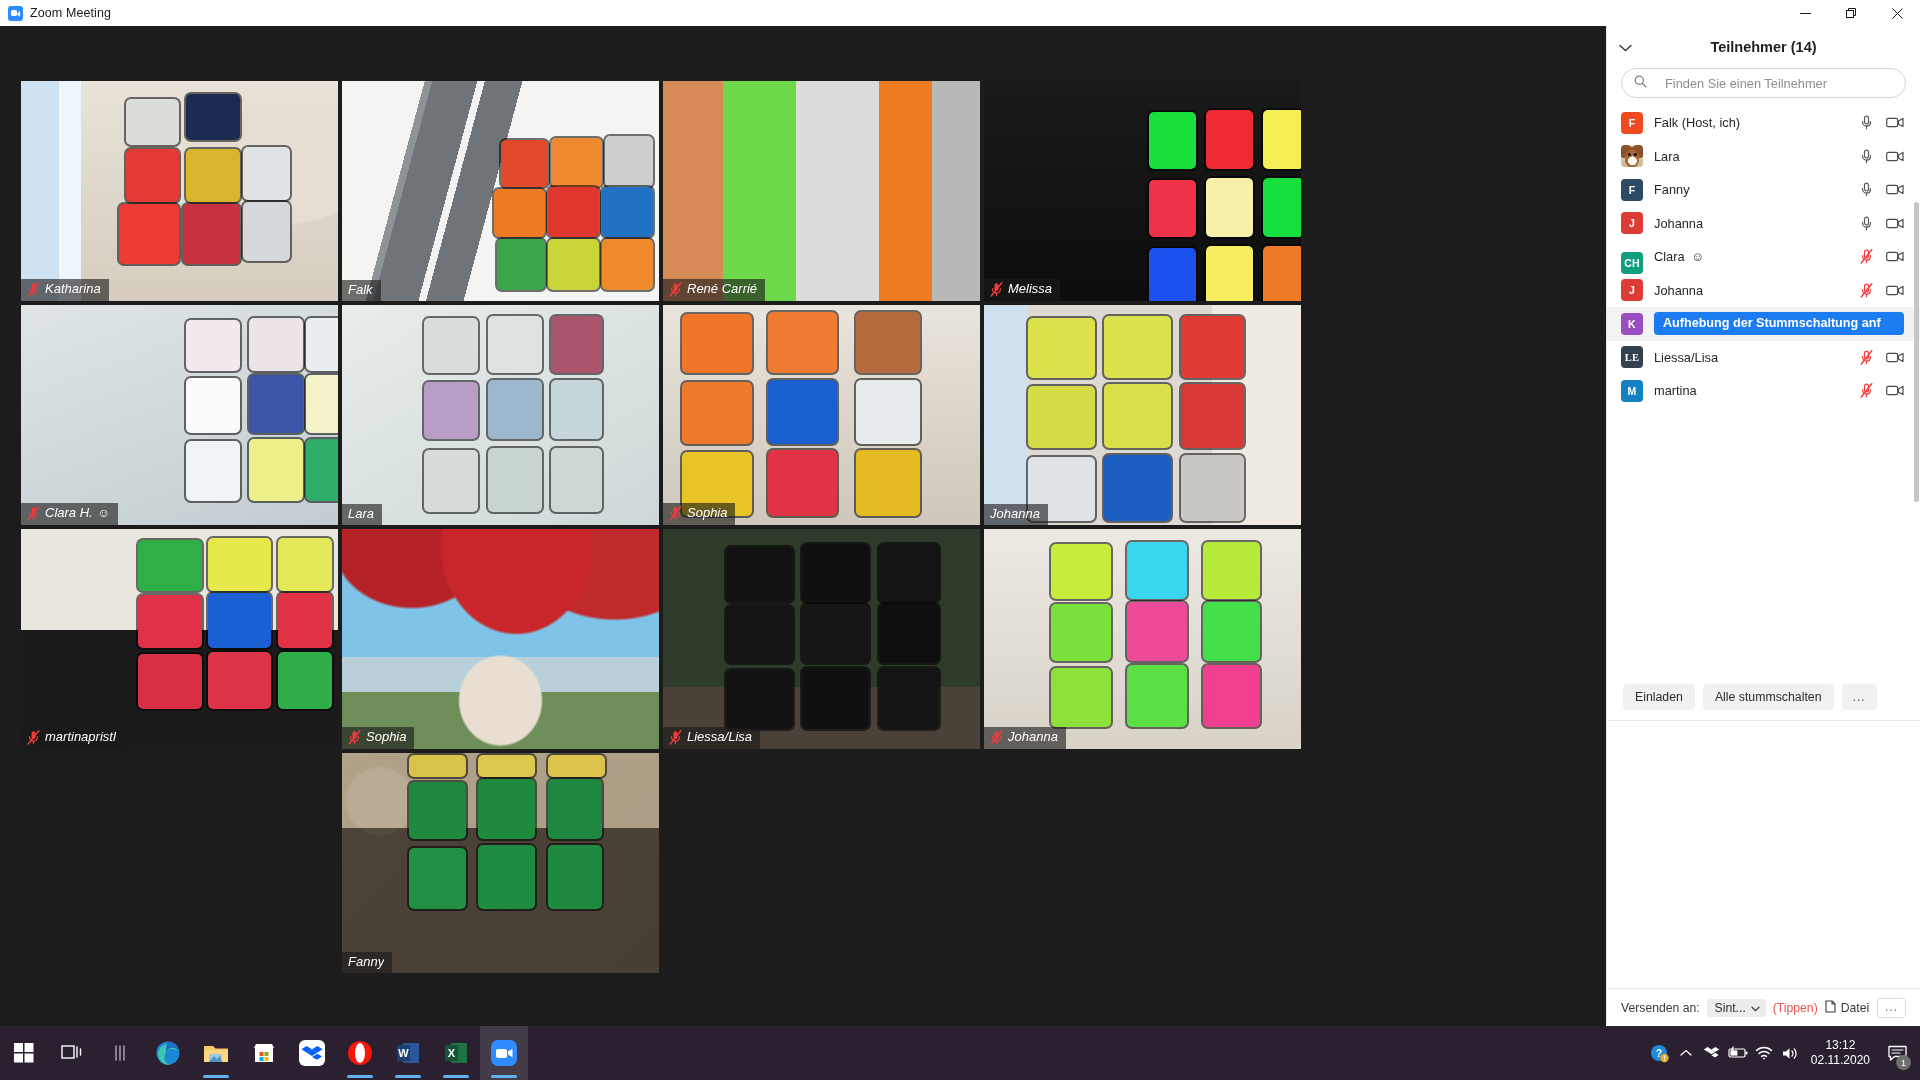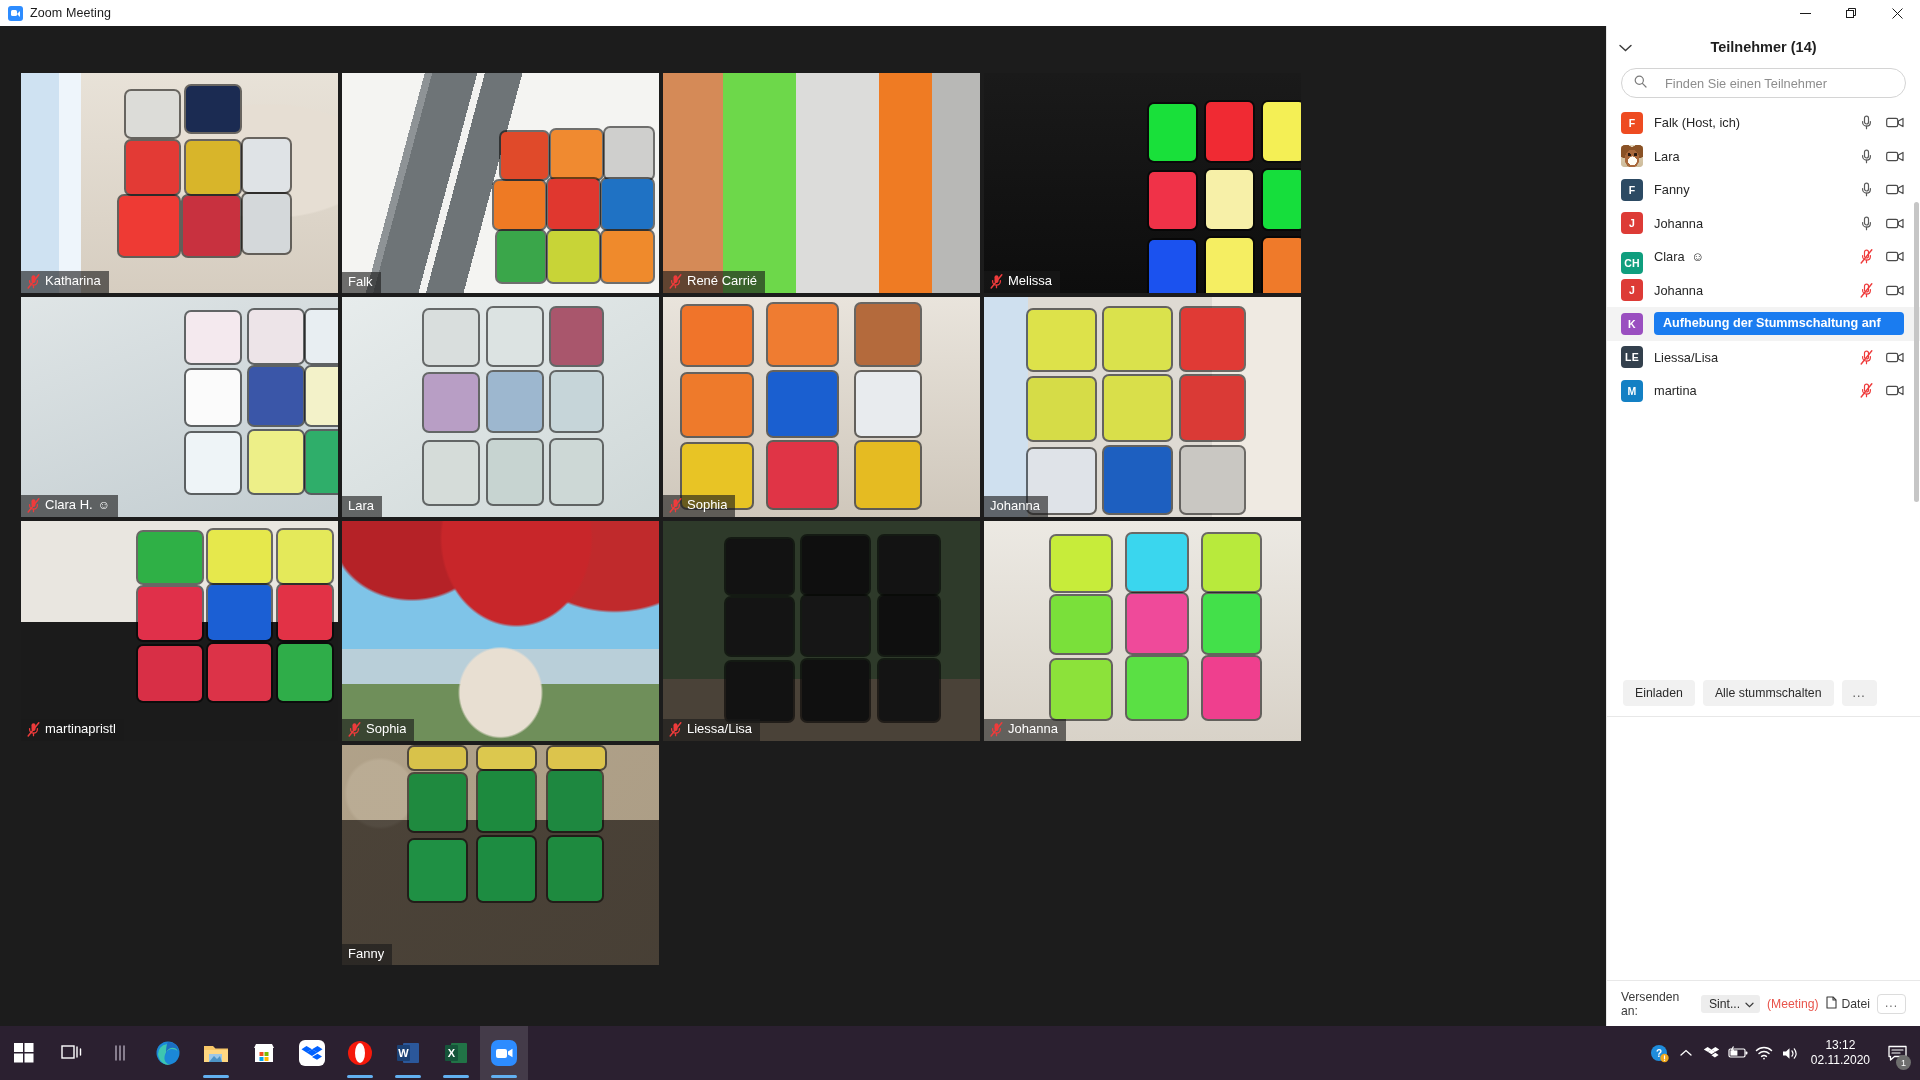--- a/index.html
+++ b/index.html
@@ -40,22 +40,23 @@
   #titlebar .tb-btn svg { display: block; }
 
   
   #app {
     position: absolute; top: 26px; left: 0; width: 1920px; height: 1028px;
     background: #1c1c1c;
   }
 
   
   #stage {
-    position: absolute; top: 2px; left: 0; width: 1606px; height: 1028px;
+    position: absolute; top: 10px; left: 0; width: 1606px; height: 1028px;
     background: #1c1c1c;
+    font-style: italic;
   }
   .tile {
     position: absolute;
     background: #2a2a2a;
     overflow: hidden;
   }
   .tile .vid { position: absolute; inset: 0; overflow: hidden; }
   .tile.active { outline: 3px solid #e8f24a; outline-offset: -3px; }
 
   .namebar {
@@ -661,21 +662,21 @@
                 <path d="M12.4 5 L17 2.4 V10.6 L12.4 8 Z" fill="none" stroke="#4a4a4a" stroke-width="1.2" stroke-linejoin="round"></path>
               </svg>
             </span>
           </div>
         </div>
         <div class="prow highlight">
           <div class="avatar" style="background: rgb(154, 79, 192);">K</div>
           <button class="unmute-btn">Aufhebung der Stummschaltung anf</button>
         </div>
         <div class="prow">
-          <div class="avatar" style="background: rgb(51, 64, 77);">LE</div>
+          <div class="avatar" style="background: rgb(51, 64, 77); font-family: Liberation Serif, serif;">LE</div>
           <div class="pname">
             <span>Liessa/Lisa</span>
           </div>
           <div class="prow-icons">
             <span>
               <svg width="13" height="15" viewBox="0 0 13 15">
                 <path d="M6.5 1.2 c1.1 0 2 0.9 2 2 V7 c0 1.1-0.9 2-2 2 s-2-0.9-2-2 V3.2 c0-1.1 0.9-2 2-2z" fill="none" stroke="#ee3b3b" stroke-width="1.2"></path>
                 <path d="M2.6 6.6 v0.6 c0 2.1 1.7 3.9 3.9 3.9 s3.9-1.7 3.9-3.9 v-0.6" fill="none" stroke="#ee3b3b" stroke-width="1.2" stroke-linecap="round"></path>
                 <path d="M6.5 11.1 v2.6" stroke="#ee3b3b" stroke-width="1.2" stroke-linecap="round"></path>
                 <path d="M1.2 14 L11.8 0.8" stroke="#ee3b3b" stroke-width="1.4" stroke-linecap="round"></path>
@@ -725,21 +726,21 @@
       <div id="chat-to">
         <span class="lbl">Versenden an:</span>
         <span class="to-select">
           <span>Sint...</span>
           <span>
             <svg width="9" height="6" viewBox="0 0 9 6">
                 <path d="M1 1.2 L4.5 4.6 L8 1.2" fill="none" stroke="#3a3a3a" stroke-width="1.2" stroke-linecap="round"></path>
               </svg>
           </span>
         </span>
-        <span class="privat">(Meeting)</span>
+        <span class="privat">(Tippen)</span>
         <span class="file-link">
           <span>
             <svg width="11" height="13" viewBox="0 0 11 13">
               <path d="M1 1 H7 L10 4 V12 H1 Z" fill="none" stroke="#3a3a3a" stroke-width="1.1" stroke-linejoin="round"></path>
               <path d="M7 1 V4 H10" fill="none" stroke="#3a3a3a" stroke-width="1.1" stroke-linejoin="round"></path>
             </svg>
           </span>
           <span>Datei</span>
         </span>
         <span class="foot-dots">...</span>

